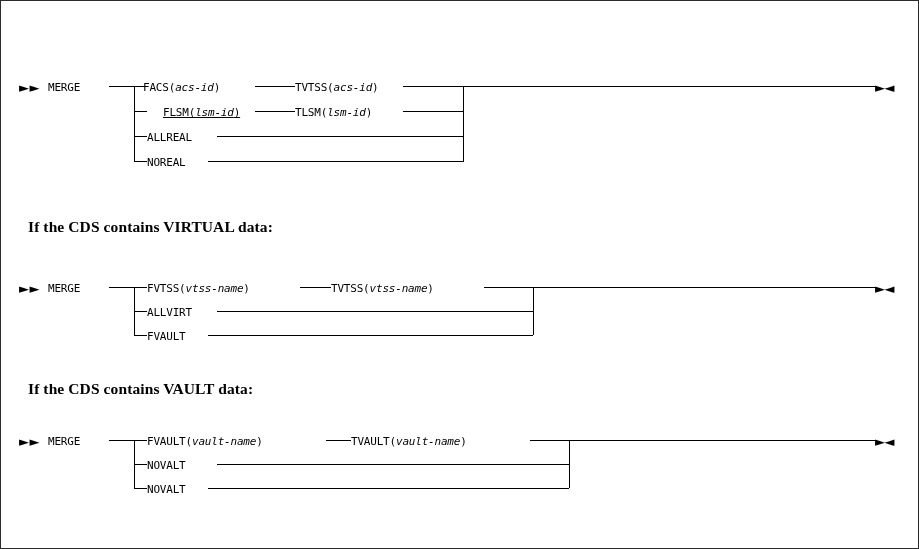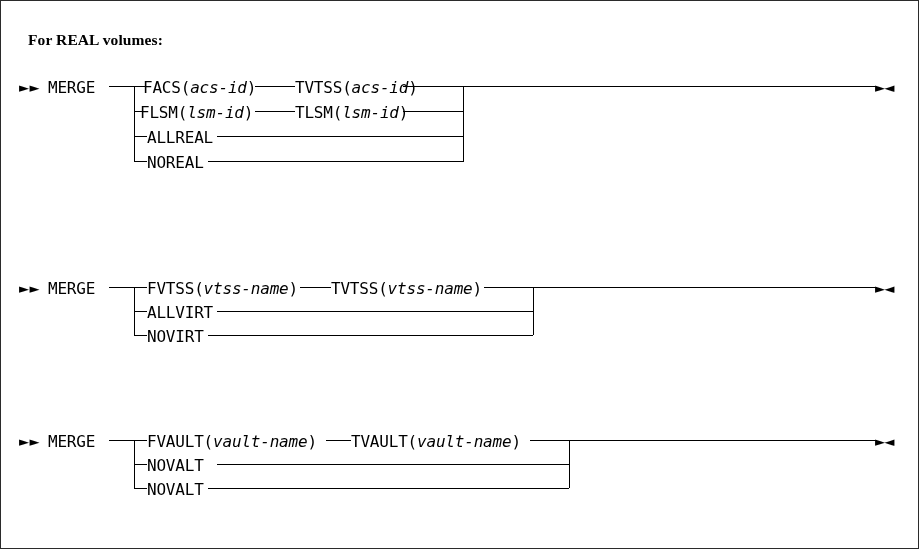--- a/index.html
+++ b/index.html
@@ -36,21 +36,21 @@
   .diagram {
     position: absolute;
     left: 0;
     right: 0;
   }
 
   
   .tok {
     position: absolute;
     font-family: "DejaVu Sans Mono", monospace;
-    font-size: 16px;
+    font-size: 11px;
     line-height: 14px;
     color: #000000;
     white-space: pre;
     letter-spacing: -0.2px;
   }
   .tok em {
     font-style: italic;
   }
 
   .hline {
@@ -83,58 +83,58 @@
     color: #000000;
     white-space: pre;
     letter-spacing: -0.5px;
   }
 </style>
 </head>
 <body>
 
 <div id="page">
 
-  <div class="heading" style="left:27px; top:30px;">For REAL volumes:</div>
 
   <div class="diagram">
 
     <span class="arrow-in" style="left:18px; top:80px;">►►</span>
 
     <span class="tok" style="left:47px; top:80px;">MERGE</span>
 
     <div class="hline" style="left:108px; top:85px; width:25px;"></div>
 
     <div class="vline" style="left:133px; top:85px; height:76px;"></div>
 
     <div class="hline" style="left:133px; top:85px; width:13px;"></div>
     <span class="tok" style="left:142px; top:80px;"><span>FACS(</span><em>acs-id</em><span>)</span></span>
     <div class="hline" style="left:254px; top:85px; width:40px;"></div>
     <span class="tok" style="left:294px; top:80px;"><span>TVTSS(</span><em>acs-id</em><span>)</span></span>
     <div class="hline" style="left:402px; top:85px; width:60px;"></div>
 
     <div class="hline" style="left:133px; top:110px; width:13px;"></div>
-    <span class="tok" style="left:139px; top:105px;"><span>FLSM(</span><em>lsm-id</em><span>)</span></span>
+    <span class="tok" style="left:162px; top:105px;text-decoration:underline;"><span>FLSM(</span><em>lsm-id</em><span>)</span></span>
     <div class="hline" style="left:254px; top:110px; width:40px;"></div>
     <span class="tok" style="left:294px; top:105px;"><span>TLSM(</span><em>lsm-id</em><span>)</span></span>
     <div class="hline" style="left:402px; top:110px; width:60px;"></div>
 
     <div class="hline" style="left:133px; top:135px; width:13px;"></div>
     <span class="tok" style="left:146px; top:130px;">ALLREAL</span>
     <div class="hline" style="left:216px; top:135px; width:246px;"></div>
 
     <div class="hline" style="left:133px; top:160px; width:13px;"></div>
     <span class="tok" style="left:146px; top:155px;">NOREAL</span>
     <div class="hline" style="left:207px; top:160px; width:255px;"></div>
 
     <div class="vline" style="left:462px; top:85px; height:76px;"></div>
 
     <div class="hline" style="left:462px; top:85px; width:414px;"></div>
     <span class="arrow-out" style="left:874px; top:80px;">►◄</span>
   </div>
 
+  <div class="heading" style="left:27px; top:217px;">If the CDS contains VIRTUAL data:</div>
 
   <div class="diagram">
 
     <span class="arrow-in" style="left:18px; top:281px;">►►</span>
 
     <span class="tok" style="left:47px; top:281px;">MERGE</span>
 
     <div class="hline" style="left:108px; top:286px; width:25px;"></div>
     <div class="vline" style="left:133px; top:286px; height:48px;"></div>
 
@@ -142,29 +142,30 @@
     <span class="tok" style="left:146px; top:281px;"><span>FVTSS(</span><em>vtss-name</em><span>)</span></span>
     <div class="hline" style="left:299px; top:286px; width:31px;"></div>
     <span class="tok" style="left:330px; top:281px;"><span>TVTSS(</span><em>vtss-name</em><span>)</span></span>
     <div class="hline" style="left:483px; top:286px; width:49px;"></div>
 
     <div class="hline" style="left:133px; top:310px; width:13px;"></div>
     <span class="tok" style="left:146px; top:305px;text-align:right;">ALLVIRT</span>
     <div class="hline" style="left:216px; top:310px; width:316px;"></div>
 
     <div class="hline" style="left:133px; top:334px; width:13px;"></div>
-    <span class="tok" style="left:146px; top:329px;">NOVIRT</span>
+    <span class="tok" style="left:146px; top:329px;">FVAULT</span>
     <div class="hline" style="left:207px; top:334px; width:325px;"></div>
 
     <div class="vline" style="left:532px; top:286px; height:48px;"></div>
 
     <div class="hline" style="left:532px; top:286px; width:344px;"></div>
     <span class="arrow-out" style="left:874px; top:281px;">►◄</span>
   </div>
 
+  <div class="heading" style="left:27px; top:379px;">If the CDS contains VAULT data:</div>
 
   <div class="diagram">
 
     <span class="arrow-in" style="left:18px; top:434px;">►►</span>
 
     <span class="tok" style="left:47px; top:434px;">MERGE</span>
 
     <div class="hline" style="left:108px; top:439px; width:25px;"></div>
     <div class="vline" style="left:133px; top:439px; height:48px;"></div>
 

